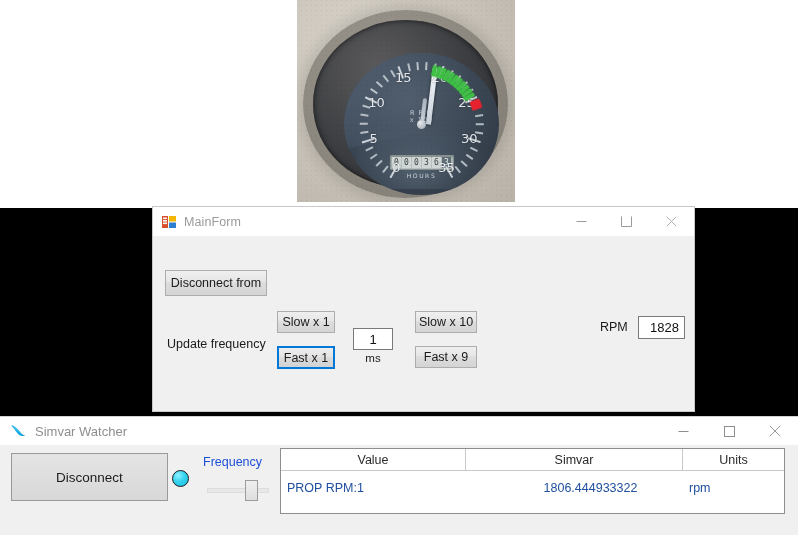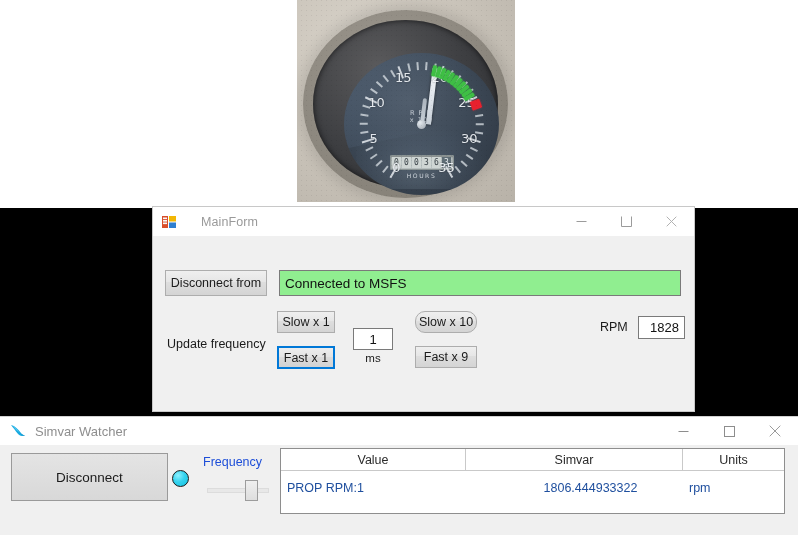--- a/index.html
+++ b/index.html
@@ -200,21 +200,20 @@
     border: 1px solid #c8c8c8;
     box-sizing: border-box;
     box-shadow: 0 0 0 0 rgba(0,0,0,0);
   }
   .mf-titlebar {
     height: 29px;
     background: #ffffff;
     display:flex;
     align-items:center;
     position:relative;
-    gap:17px;
   }
   .mf-icon {
     width:16px;height:16px;
     margin-left:8px; margin-right:7px;
     position:relative;
     flex:0 0 auto;
   }
   .mf-title {
     font-size: 12.5px;
     color: #9a9a9a;
@@ -262,21 +261,21 @@
     padding-left:5px;
     font-size:13.5px;
     color:#111;
   }
   #update-freq-label {
     position:absolute; left:14px; top:101px;
     font-size:12.5px; color:#1b1b1b;
   }
   #slow-x1-btn  { position:absolute; left:124px; top: 75px; width:58px; height:22px; }
   #fast-x1-btn  { position:absolute; left:124px; top:110px; width:58px; height:23px; }
-  #slow-x10-btn { position:absolute; left:262px; top: 75px; width:62px; height:22px;border-radius:10px; }
+  #slow-x10-btn { position:absolute; left:262px; top: 75px; width:62px; height:22px; }
   #fast-x10-btn { position:absolute; left:262px; top:110px; width:62px; height:22px; }
 
   .tbox {
     background:#fff;
     border:1px solid #7a7a7a;
     box-sizing:border-box;
     font-size:13px;
     color:#111;
     display:flex;
     align-items:center;
@@ -536,21 +535,20 @@
             <line x1="0.7" y1="0.7" x2="10.3" y2="10.3" stroke="#b2b2b2" stroke-width="1"></line>
             <line x1="10.3" y1="0.7" x2="0.7" y2="10.3" stroke="#b2b2b2" stroke-width="1"></line>
           </svg>
       </span>
     </span>
   </div>
 
   <div class="mf-body">
     <div class="btn" id="disconnect-from-btn">Disconnect from</div>
 
-    <div id="status-box">Connected to MSFS</div>
 
     <div id="update-freq-label">Update frequency</div>
 
     <div class="btn" id="slow-x1-btn">Slow x 1</div>
     <div class="btn focused" id="fast-x1-btn">Fast x 1</div>
     <div class="btn" id="slow-x10-btn">Slow x 10</div>
     <div class="btn" id="fast-x10-btn">Fast x 9</div>
 
     <div class="tbox" id="ms-input">1</div>
     <div id="ms-label">ms</div>

